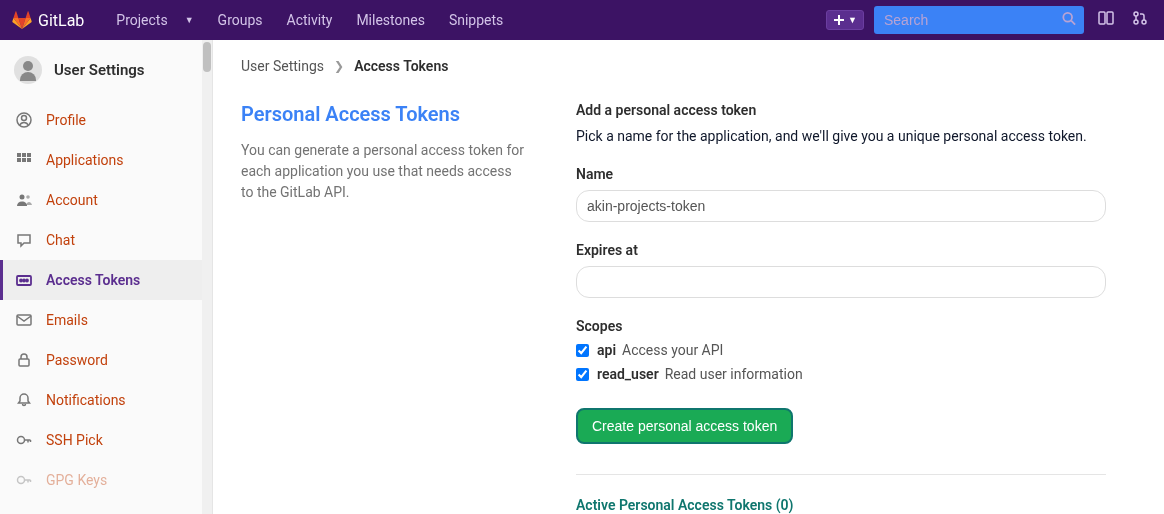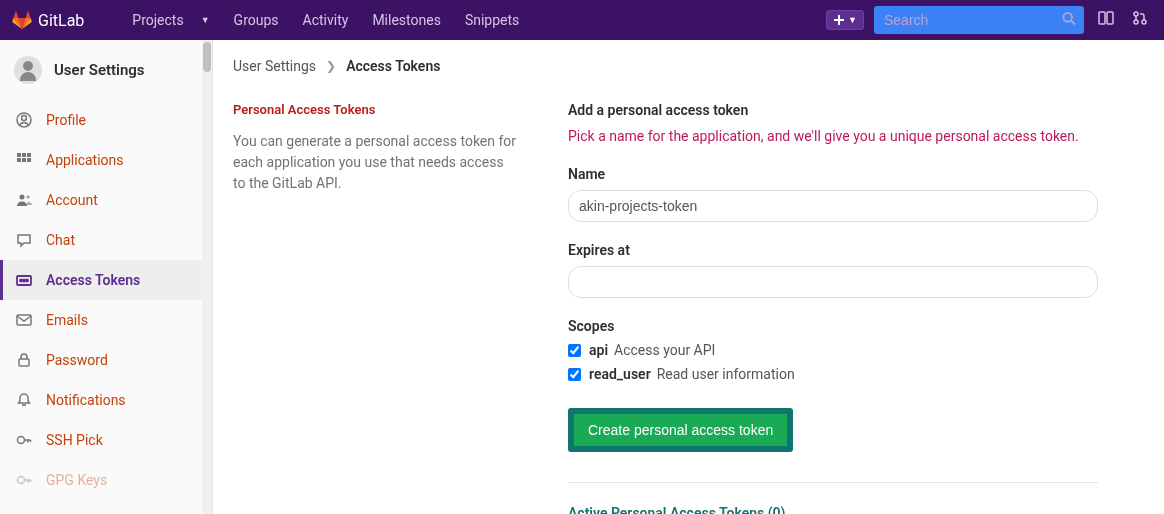--- a/index.html
+++ b/index.html
@@ -1,33 +1,33 @@
 <!DOCTYPE html>
 <html><head>
   <meta charset="utf-8">
   <style>
     * { margin: 0; padding: 0; box-sizing: border-box; }
     body { font-family: -apple-system, BlinkMacSystemFont, "Segoe UI", Roboto, "Helvetica Neue", Arial, sans-serif; font-size: 14px; color: #2e2e2e; background: #fff; }
     
     .navbar { background: #3c1364; height: 40px; display: flex; align-items: center; padding: 0 12px; color: #fff; }
-    .navbar-logo { display: flex; align-items: center; gap: 6px; margin-right: 36px; }
+    .navbar-logo { display: flex; align-items: center; gap: 6px; margin-right: 20px; }
     .navbar-logo-icon { width: 20px; height: 18px; }
     .navbar-brand { font-size: 16px; color: #fff; font-weight: 400; }
     .navbar-menu { display: flex; align-items: center; gap: 0; flex: 1; }
     .navbar-item { color: #d3c4e8; padding: 0 12px; font-size: 14px; cursor: pointer; display: flex; align-items: center; gap: 17px; }
     .caret-down { font-size: 9px; }
     .navbar-right { display: flex; align-items: center; gap: 10px; }
     .plus-btn { background: #5b2e8f; border: 1px solid #6b3ea0; border-radius: 3px; padding: 3px 6px; display: flex; align-items: center; gap: 3px; cursor: pointer; color: #fff; }
     .search-box { background: #3b82f6; border: none; color: #fff; padding: 6px 30px 6px 10px; border-radius: 3px; width: 210px; font-size: 14px; }
     .search-box::placeholder { color: #b8a3d4; }
     .search-wrap { position: relative; }
     .search-icon { position: absolute; right: 8px; top: 50%; transform: translateY(-50%); color: #b8a3d4; }
     .navbar-icon-btn { color: #d3c4e8; cursor: pointer; font-size: 16px; padding: 0 4px; }
     
-    .layout { display: flex; height: calc(100vh - 40px); }
+    .layout { display: flex; height: calc(100vh - 40px); gap: 8px; }
     .sidebar { width: 213px; background: #fafafa; border-right: 1px solid #e5e5e5; overflow-y: auto; position: relative; }
     .sidebar-scroll { position: absolute; right: 0; top: 0; width: 10px; height: 100%; background: #f0f0f0; }
     .sidebar-thumb { background: #c0c0c0; width: 8px; margin: 1px; height: 30px; border-radius: 4px; margin-top: 2px; }
     .sidebar-header { display: flex; align-items: center; gap: 12px; padding: 16px 14px; }
     .sidebar-avatar { width: 28px; height: 28px; background: #e0e0e0; border-radius: 50%; display: flex; align-items: center; justify-content: center; position: relative; }
     .sidebar-avatar-head { width: 10px; height: 10px; background: #888; border-radius: 50%; position: absolute; top: 5px; }
     .sidebar-avatar-body { width: 16px; height: 9px; background: #888; border-radius: 8px 8px 0 0; position: absolute; bottom: 3px; }
     .sidebar-title { font-weight: 600; font-size: 15px; color: #2e2e2e; }
     .sidebar-item { display: flex; align-items: center; gap: 14px; padding: 12px 16px; color: #c2410c; cursor: pointer; font-size: 14px; }
     .sidebar-item.active { background: #eee; color: #5b2e8f; font-weight: 600; box-shadow: inset 3px 0 0 #5b2e8f; }
@@ -37,34 +37,34 @@
     .main { flex: 1; padding: 18px 20px; overflow-y: auto; }
     .breadcrumb { display: flex; align-items: center; gap: 10px; font-size: 14px; margin-bottom: 28px; }
     .breadcrumb-link { color: #555; cursor: pointer; }
     .breadcrumb-sep { color: #999; font-size: 12px; }
     .breadcrumb-current { font-weight: 600; color: #2e2e2e; }
     
     .content-row { display: flex; gap: 50px; }
     .content-left { width: 285px; flex-shrink: 0; }
     .content-right { flex: 1; }
     
-    .section-title { font-size: 13px; font-weight: 600; color: #b91c1c; margin-bottom: 14px; }
+    .section-title { font-size: 20px; font-weight: 600; color: #3b82f6; margin-bottom: 14px; }
     .section-desc { color: #737373; font-size: 14px; line-height: 1.5; margin-bottom: 14px; }
     
     .form-title { font-weight: 600; font-size: 14px; color: #2e2e2e; margin-bottom: 10px; }
-    .form-desc { color: #be185d; font-size: 14px; margin-bottom: 22px; }
+    .form-desc { color: #0f172a; font-size: 14px; margin-bottom: 22px; }
     .form-label { font-weight: 600; font-size: 14px; color: #2e2e2e; margin-bottom: 8px; display: block; }
     .form-input { width: 100%; max-width: 530px; padding: 7px 10px; border: 1px solid #ddd; border-radius: 13px; font-size: 14px; color: #555; margin-bottom: 20px; }
     
     .scope-row { display: flex; align-items: center; gap: 6px; margin-bottom: 8px; font-size: 14px; }
     .scope-row input[type="checkbox"] { margin-right: 2px; }
     .scope-name { font-weight: 600; }
     .scope-desc { color: #555; }
     
-    .btn-create { background: #1aaa55; color: #fff; border: 6px solid #0f766e; padding: 8px 14px; border-radius: 3px; font-size: 14px; cursor: pointer; margin-top: 18px; }
+    .btn-create { background: #1aaa55; color: #fff; border: 2px solid #0f766e; padding: 8px 14px; border-radius: 8px; font-size: 14px; cursor: pointer; margin-top: 18px; }
     
     .hr { border: none; border-top: 1px solid #e5e5e5; margin: 30px 0 22px 0; max-width: 530px; }
     .active-title { font-weight: 600; font-size: 14px; color: #0f766e; margin-bottom: 12px; }
   </style>
 </head>
 <body>
 
 <div class="navbar">
   <div class="navbar-logo">
     <svg class="navbar-logo-icon" viewBox="0 0 24 22">

